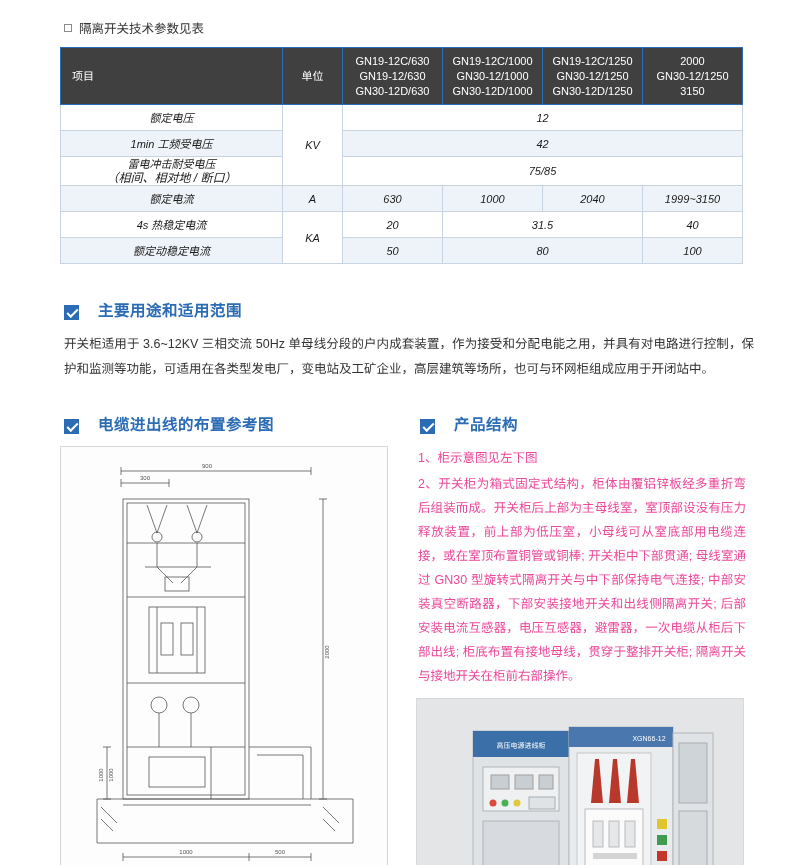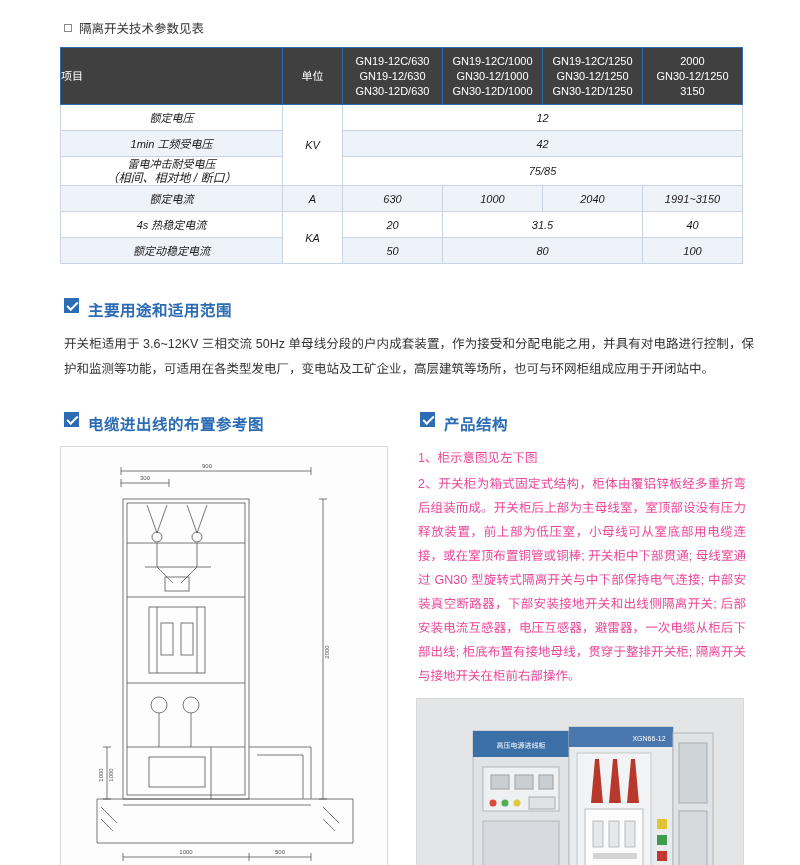--- a/index.html
+++ b/index.html
@@ -57,41 +57,41 @@
     background: #404040;
     color: #ffffff;
     font-weight: normal;
     font-size: 11px;
     height: 56px;
     line-height: 15px;
     border: 1px solid #2b6cb5;
   }
   table.spec thead th.first {
     text-align: left;
-    padding-left: 0;
+    padding-left: 11px;
   }
   table.spec tbody td {
     height: 25px;
     font-style: italic;
   }
   td.rowname {
     text-align: left;
     padding-left: 14px;
     line-height: 14px;
   }
   tr.alt td { background: #eef3f9; }
   tr.plain td { background: #ffffff; }
   td.tall { height: 38px; }
   .sub { font-size: 12px; }
 
   
   .section-head {
     display: flex;
-    align-items: flex-start;
-    gap: 9px;
+    align-items: flex-end;
+    gap: 19px;
     margin: 34px 0 12px 4px;
   }
   .section-head .flag {
     width: 15px;
     height: 15px;
     position: relative;
     flex: 0 0 auto;
   }
   .section-head .flag:before {
     content: "";
@@ -224,21 +224,21 @@
           <div class="sub">（相间、相对地 / 断口）</div>
         </td>
         <td class="tall" colspan="4">75/85</td>
       </tr>
       <tr class="alt">
         <td class="rowname">额定电流</td>
         <td>A</td>
         <td>630</td>
         <td>1000</td>
         <td>2040</td>
-        <td>1991~3150</td>
+        <td>1999~3150</td>
       </tr>
       <tr class="plain">
         <td class="rowname">4s 热稳定电流</td>
         <td rowspan="2">KA</td>
         <td>20</td>
         <td colspan="2">31.5</td>
         <td>40</td>
       </tr>
       <tr class="alt">
         <td class="rowname">额定动稳定电流</td>

